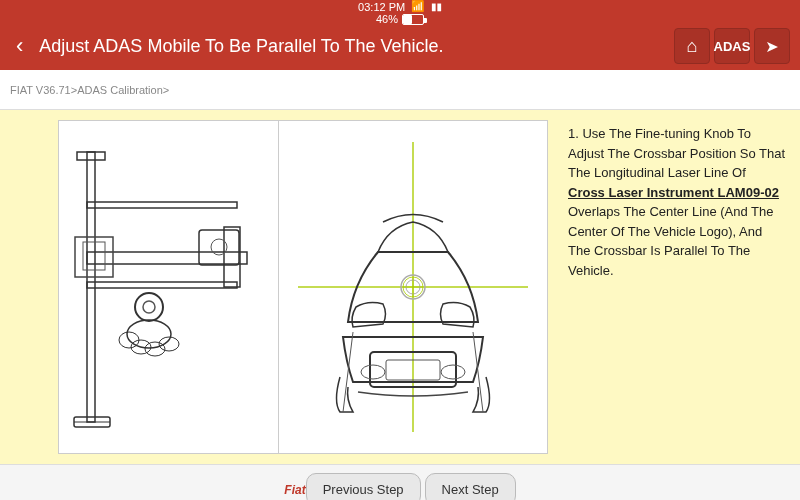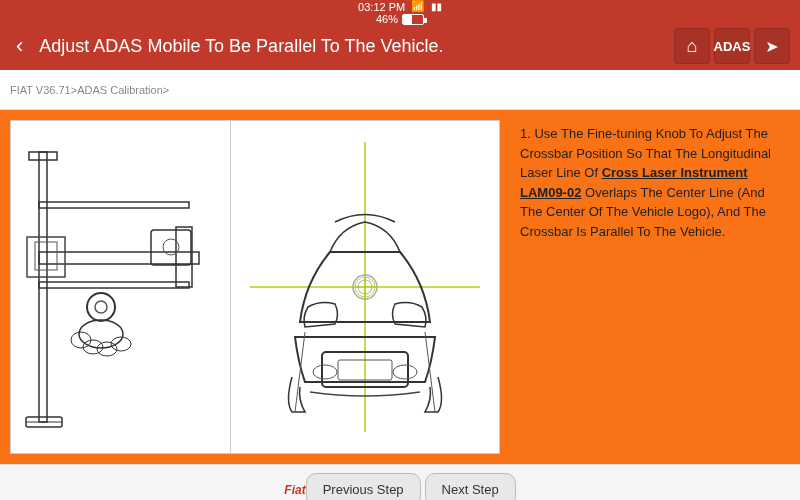--- a/index.html
+++ b/index.html
@@ -74,21 +74,22 @@
       font-size: 11px;
       color: #555;
     }
     .breadcrumb span { color: #888; }
     .breadcrumb .italic { font-style: italic; color: #c0392b; }
 
     
     .main-content {
       display: flex;
       height: calc(500px - 22px - 48px - 26px - 50px);
-      background: #f97316;
+      background: #fef9c3;
+      padding-left: 48px;
     }
 
     
     .image-area {
       width: 510px;
       min-width: 510px;
       padding: 10px;
       display: flex;
       gap: 0;
     }

